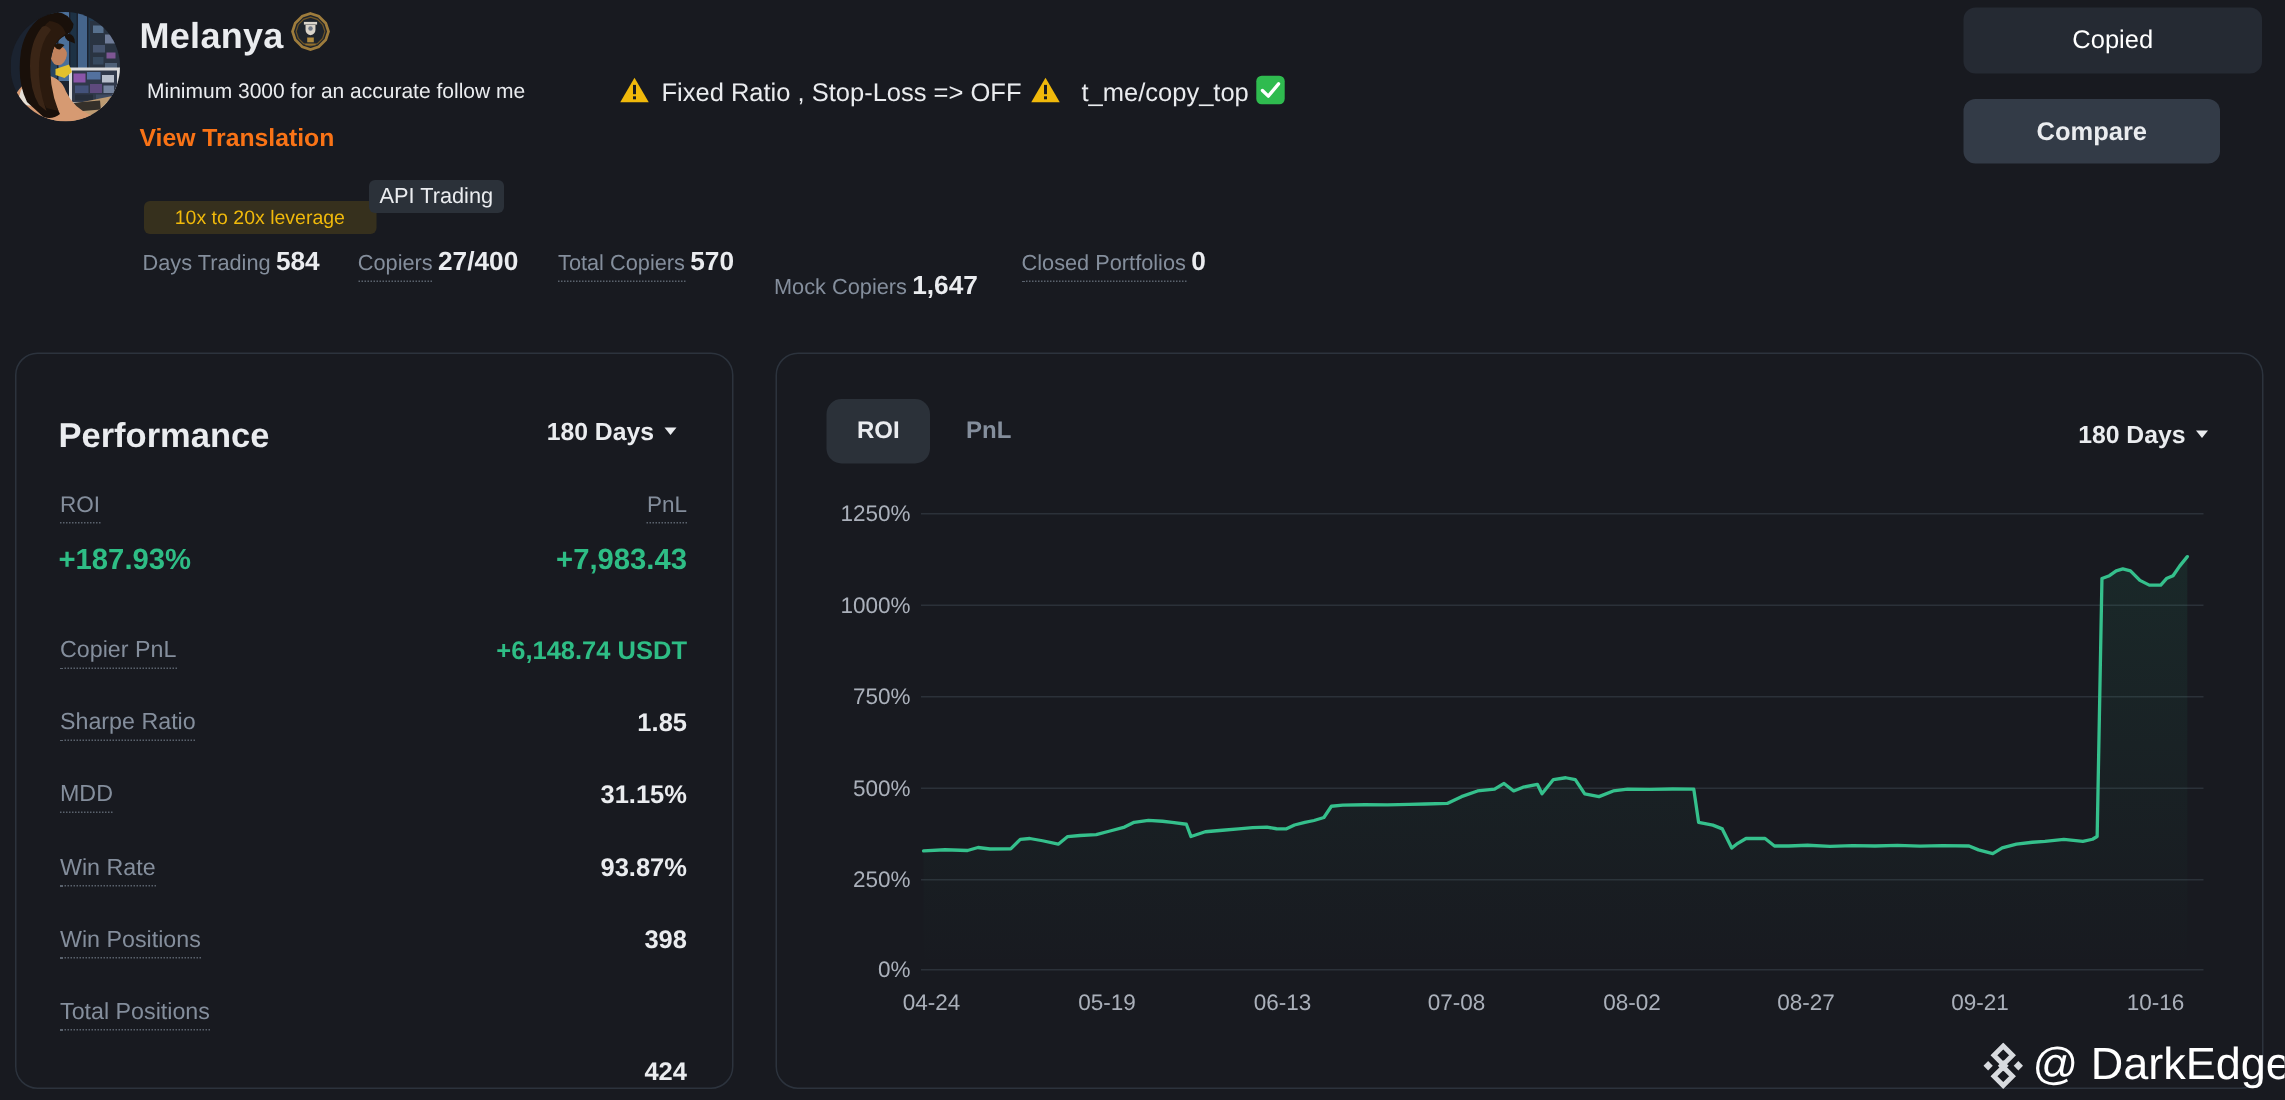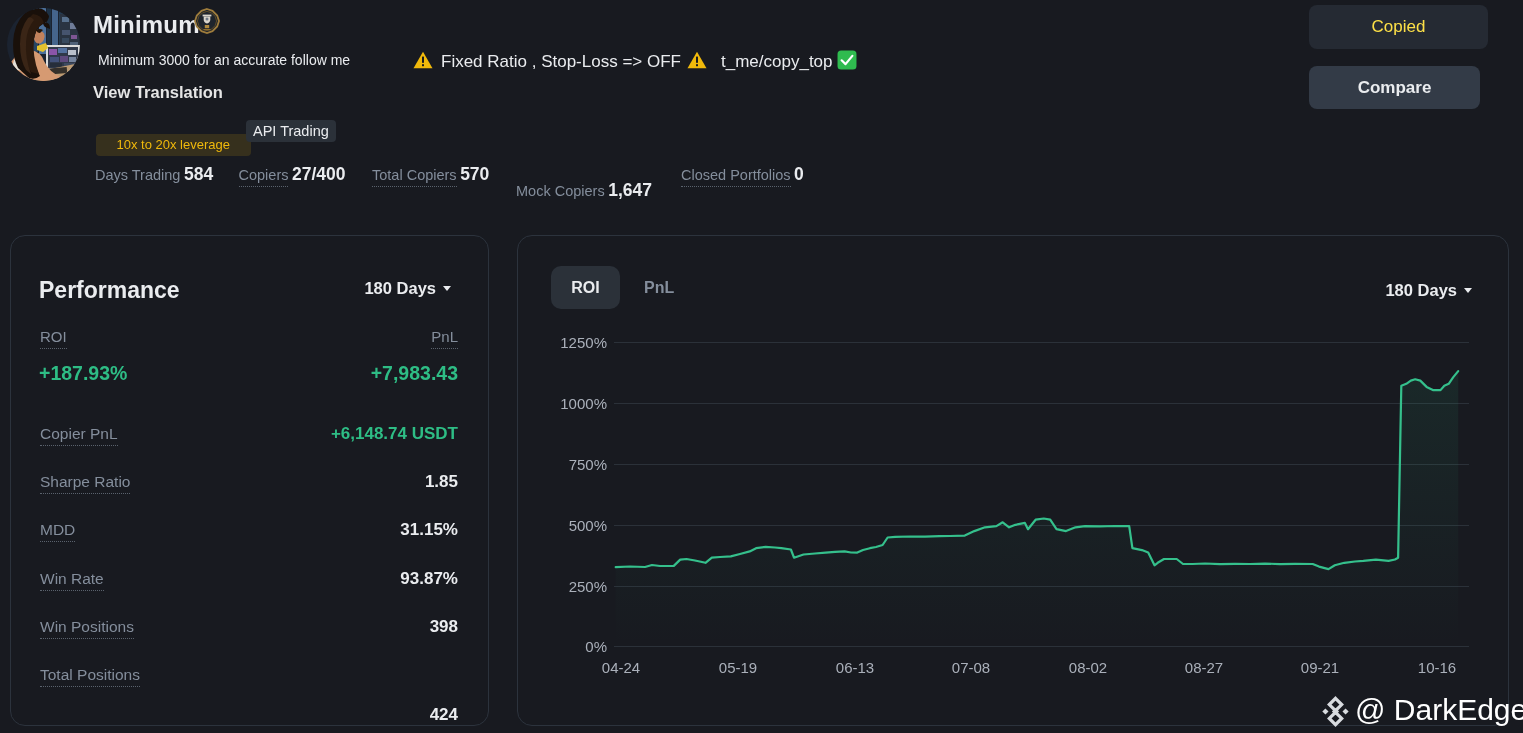--- a/index.html
+++ b/index.html
@@ -56,21 +56,21 @@
 
   <path d="M24 1 Q10 9 7 26 Q4 46 11 60 L22 70 Q28 72 33 68 Q24 52 26 35 Q28 20 36 16 Q42 13 42 8 Q36 -3 24 1z" fill="#19100a"></path>
   <path d="M26 6 Q16 14 15 30 Q14 48 24 64 L32 66 Q25 48 27 31 Q29 18 37 15 Q35 7 26 6z" fill="#2b1a0e"></path>
   <path d="M21 10 Q13 20 13 36 Q13 52 19 62 L24 66 Q18 50 19 34 Q20 20 27 12 Q24 8 21 10z" fill="#3a2516"></path>
   <path d="M36 15 Q43 13 43 21 L38 19 Q36 17 36 15z" fill="#19100a"></path>
   <path d="M31 24 Q36 22 37.5 27 Q38 31 34.5 33.5 Q30.5 34.5 29.5 30z" fill="#c2825c"></path>
   <path d="M29 22 Q33 20 36 22 L33 25 Q30 25 29 22z" fill="#221408"></path>
 </svg>
 </div>
 
-<div class="abs" style="left:93px;top:11px;font-size:24px;font-weight:bold;letter-spacing:0.2px;">Minimum</div>
+<div class="abs" style="left:93px;top:11px;font-size:24px;font-weight:bold;letter-spacing:0.2px;">Melanya</div>
 <div class="abs" style="left:194px;top:8px;">
 <svg width="26" height="26" viewBox="0 0 26 26">
   <polygon points="13,1 18.5,2.8 23.2,7.5 25,13 23.2,18.5 18.5,23.2 13,25 7.5,23.2 2.8,18.5 1,13 2.8,7.5 7.5,2.8" fill="#1e242c" stroke="#9e7c3c" stroke-width="1.8"></polygon>
   <polygon points="13,3.4 17.6,4.9 21.1,8.4 22.6,13 21.1,17.6 17.6,21.1 13,22.6 8.4,21.1 4.9,17.6 3.4,13 4.9,8.4 8.4,4.9" fill="none" stroke="#6f5526" stroke-width="0.8"></polygon>
   <rect x="8.6" y="6.6" width="8.8" height="1.8" fill="#d9d4cb"></rect>
   <path d="M9.7 8.6 h6.6 v3.2 q0 2.8 -3.3 3.7 q-3.3 -0.9 -3.3 -3.7z" fill="#d9d4cb"></path>
   <circle cx="13" cy="11" r="1.5" fill="#6f7886"></circle>
   <rect x="10.8" y="17.0" width="4.4" height="3.2" fill="#b08a3e"></rect>
   <rect x="9.6" y="21.0" width="6.8" height="1.2" fill="#8f6f30"></rect>
 </svg>
@@ -87,42 +87,42 @@
       <path d="M10 0.8 L19.5 17.2 H0.5 Z" fill="#f0b90b"></path>
       <rect x="9" y="5.6" width="2" height="6.2" fill="#181a20"></rect>
       <rect x="9" y="13.2" width="2" height="2" fill="#181a20"></rect>
     </svg></div>
 <div class="abs" style="left:721px;top:52px;font-size:17px;white-space:nowrap;">t_me/copy_top</div>
 <div class="abs" style="left:837px;top:50px;"><svg width="20" height="20" viewBox="0 0 19 19">
       <rect x="0.5" y="0.5" width="18" height="18" rx="3.4" fill="#2fbb4f"></rect>
       <path d="M4.4 9.8 L8.1 13.4 L14.6 5.6" fill="none" stroke="#ffffff" stroke-width="2.1" stroke-linecap="round" stroke-linejoin="round"></path>
     </svg></div>
 
-<div class="abs" style="left:93px;top:83px;font-size:16.5px;font-weight:bold;color:#e5e5e5;">View Translation</div>
+<div class="abs" style="left:93px;top:83px;font-size:16.5px;font-weight:bold;color:#f97316;">View Translation</div>
 
 <div class="abs" style="left:95.5px;top:134px;height:22px;background:rgba(240,185,11,0.14);border-radius:4px;padding:0 21px;line-height:22px;font-size:13px;color:#f0b90b;">10x to 20x leverage</div>
 <div class="abs" style="left:246px;top:120px;height:22px;background:#2b3139;border-radius:4px;padding:0 7px;line-height:22px;font-size:14.5px;color:#eaecef;">API Trading</div>
 
 <div class="abs" style="left:95px;top:164px;font-size:14.5px;white-space:nowrap;">
 <span class="muted">Days Trading</span><b style="font-size:17.5px"> 584</b>
 </div>
 <div class="abs" style="left:238.5px;top:164px;font-size:14.5px;white-space:nowrap;">
 <span class="muted dotted">Copiers</span><b style="font-size:17.5px"> 27/400</b>
 </div>
 <div class="abs" style="left:372px;top:164px;font-size:14.5px;white-space:nowrap;">
 <span class="muted dotted">Total Copiers</span><b style="font-size:17.5px"> 570</b>
 </div>
 <div class="abs" style="left:516px;top:180px;font-size:14.5px;white-space:nowrap;">
 <span class="muted">Mock Copiers</span><b style="font-size:17.5px"> 1,647</b>
 </div>
 <div class="abs" style="left:681px;top:164px;font-size:14.5px;white-space:nowrap;">
 <span class="muted dotted">Closed Portfolios</span><b style="font-size:17.5px"> 0</b>
 </div>
 
-<div class="abs" style="left:1309px;top:5px;width:179px;height:44px;background:#252a33;border-radius:8px;text-align:center;line-height:44px;font-size:17px;color:#fde047;">Copied</div>
+<div class="abs" style="left:1309px;top:5px;width:199px;height:44px;background:#252a33;border-radius:8px;text-align:center;line-height:44px;font-size:17px;color:#ffffff;">Copied</div>
 <div class="abs" style="left:1309px;top:66px;width:171px;height:43px;background:#333b47;border-radius:8px;text-align:center;line-height:43px;font-size:17px;font-weight:bold;color:#eaecef;">Compare</div>
 
 <div class="card" style="left:10px;top:235px;width:479px;height:491px;"></div>
 <div class="abs" style="left:39px;top:277px;font-size:23px;font-weight:bold;">Performance</div>
 <div class="abs" style="left:251px;top:279px;width:200px;text-align:right;font-size:16.5px;font-weight:bold;">180 Days<span style="display:inline-block;vertical-align:3px;margin-left:7px;width:0;height:0;border-left:4.5px solid transparent;border-right:4.5px solid transparent;border-top:5.5px solid #eaecef;"></span></div>
 
 <div class="abs" style="left:40px;top:328px;font-size:15px;"><span class="muted dotted">ROI</span></div>
 <div class="abs" style="left:258px;top:328px;width:200px;text-align:right;font-size:15px;"><span class="muted dotted">PnL</span></div>
 <div class="abs" style="left:39px;top:362px;font-size:19.5px;font-weight:bold;"><span class="green">+187.93%</span></div>
 <div class="abs" style="left:258px;top:362px;width:200px;text-align:right;font-size:19.5px;font-weight:bold;"><span class="green">+7,983.43</span></div>

